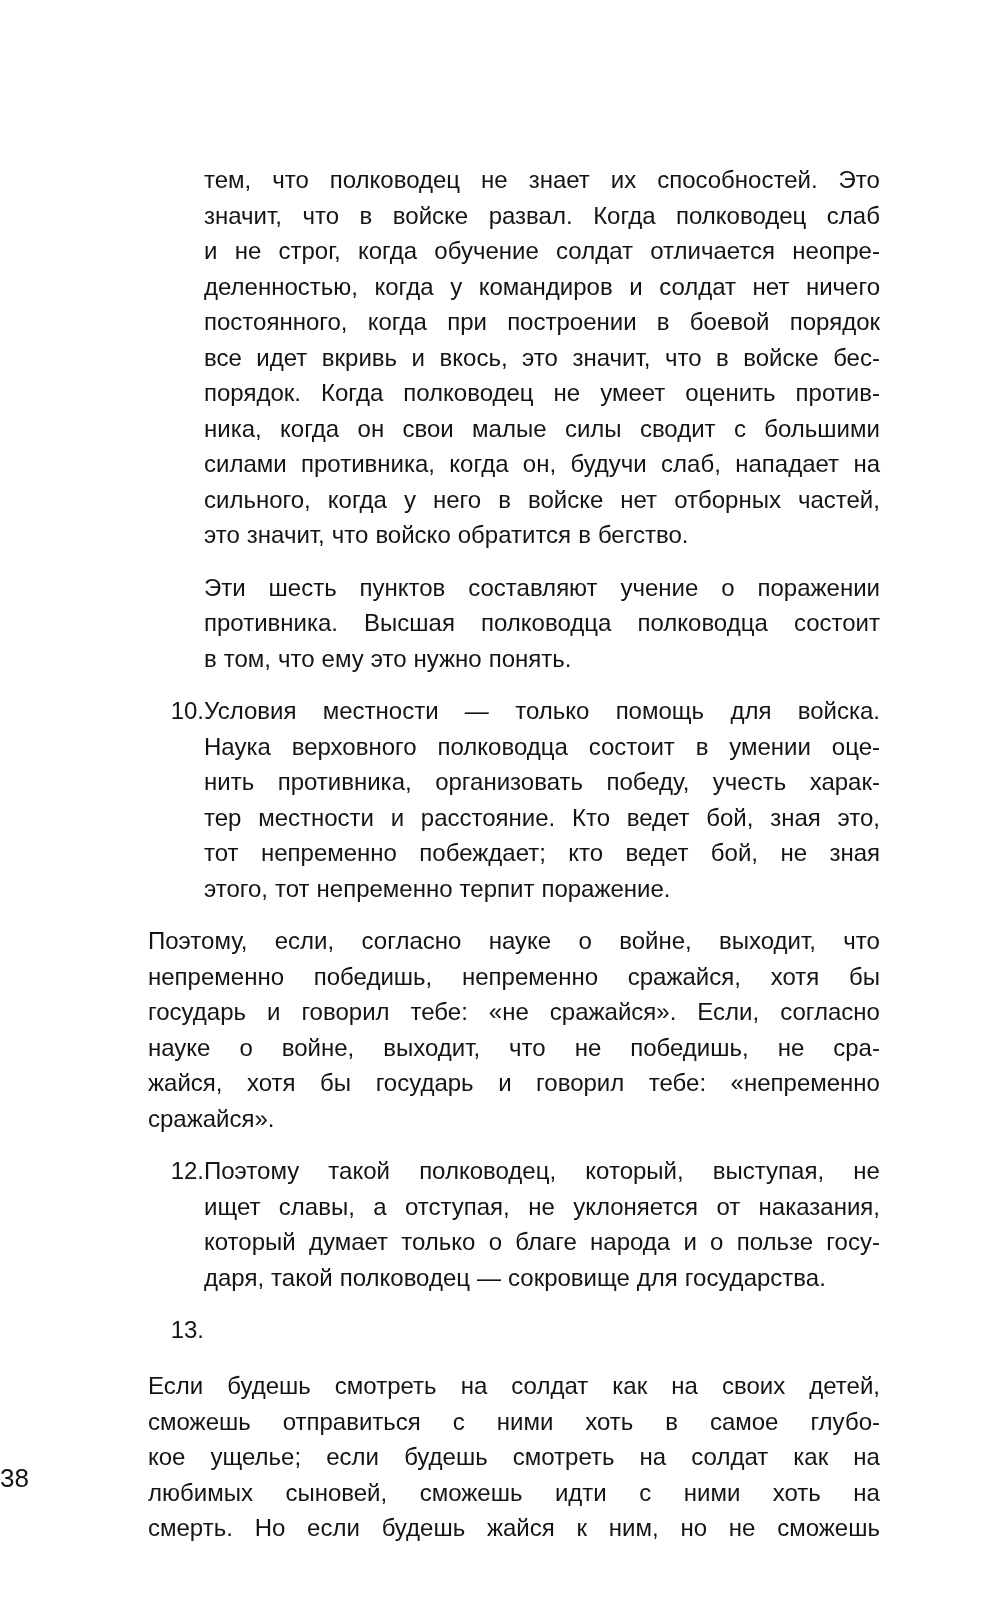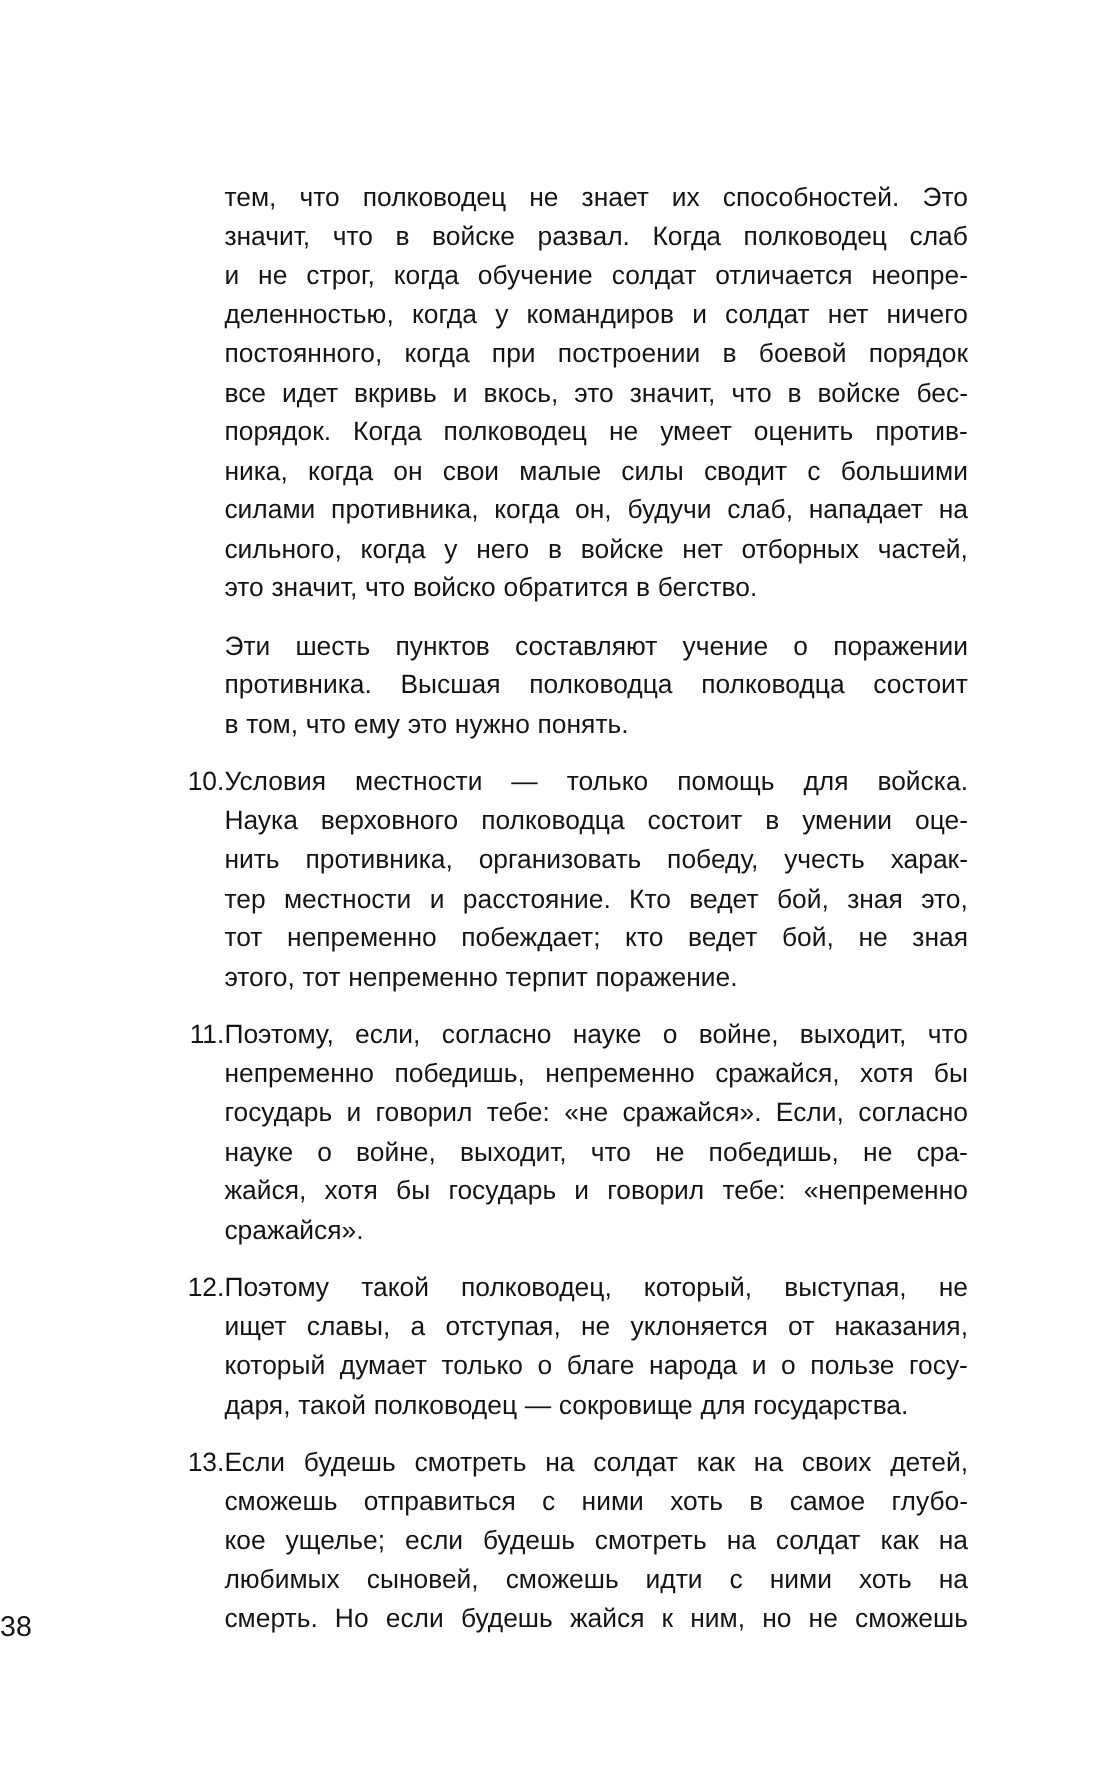--- a/index.html
+++ b/index.html
@@ -26,21 +26,21 @@
     top: 122px;
     width: 732px;
     font-size: 24px;
     line-height: 35.5px;
     margin-top: 40px;
   }
   .paragraph {
     display: flex;
     margin-bottom: 17px;
   }
-  .paragraph:last-child { margin-bottom: 0; }
+  .paragraph:last-child { margin-bottom: 0; flex-direction: column; }
   .marker {
     flex: 0 0 56px;
     width: 56px;
     text-align: right;
   }
   .pbody {
     flex: 1 1 auto;
     min-width: 0;
   }
   .line {
@@ -271,21 +271,20 @@
           <div class="line line-left">
             <span class="word">этого,</span>
             <span class="word">тот</span>
             <span class="word">непременно</span>
             <span class="word">терпит</span>
             <span class="word">поражение.</span>
           </div>
         </div>
       </div>
       <div class="paragraph">
-        <div class="marker">11.</div>
         <div class="pbody">
           <div class="line">
             <span class="word">Поэтому,</span>
             <span class="word">если,</span>
             <span class="word">согласно</span>
             <span class="word">науке</span>
             <span class="word">о</span>
             <span class="word">войне,</span>
             <span class="word">выходит,</span>
             <span class="word">что</span>

